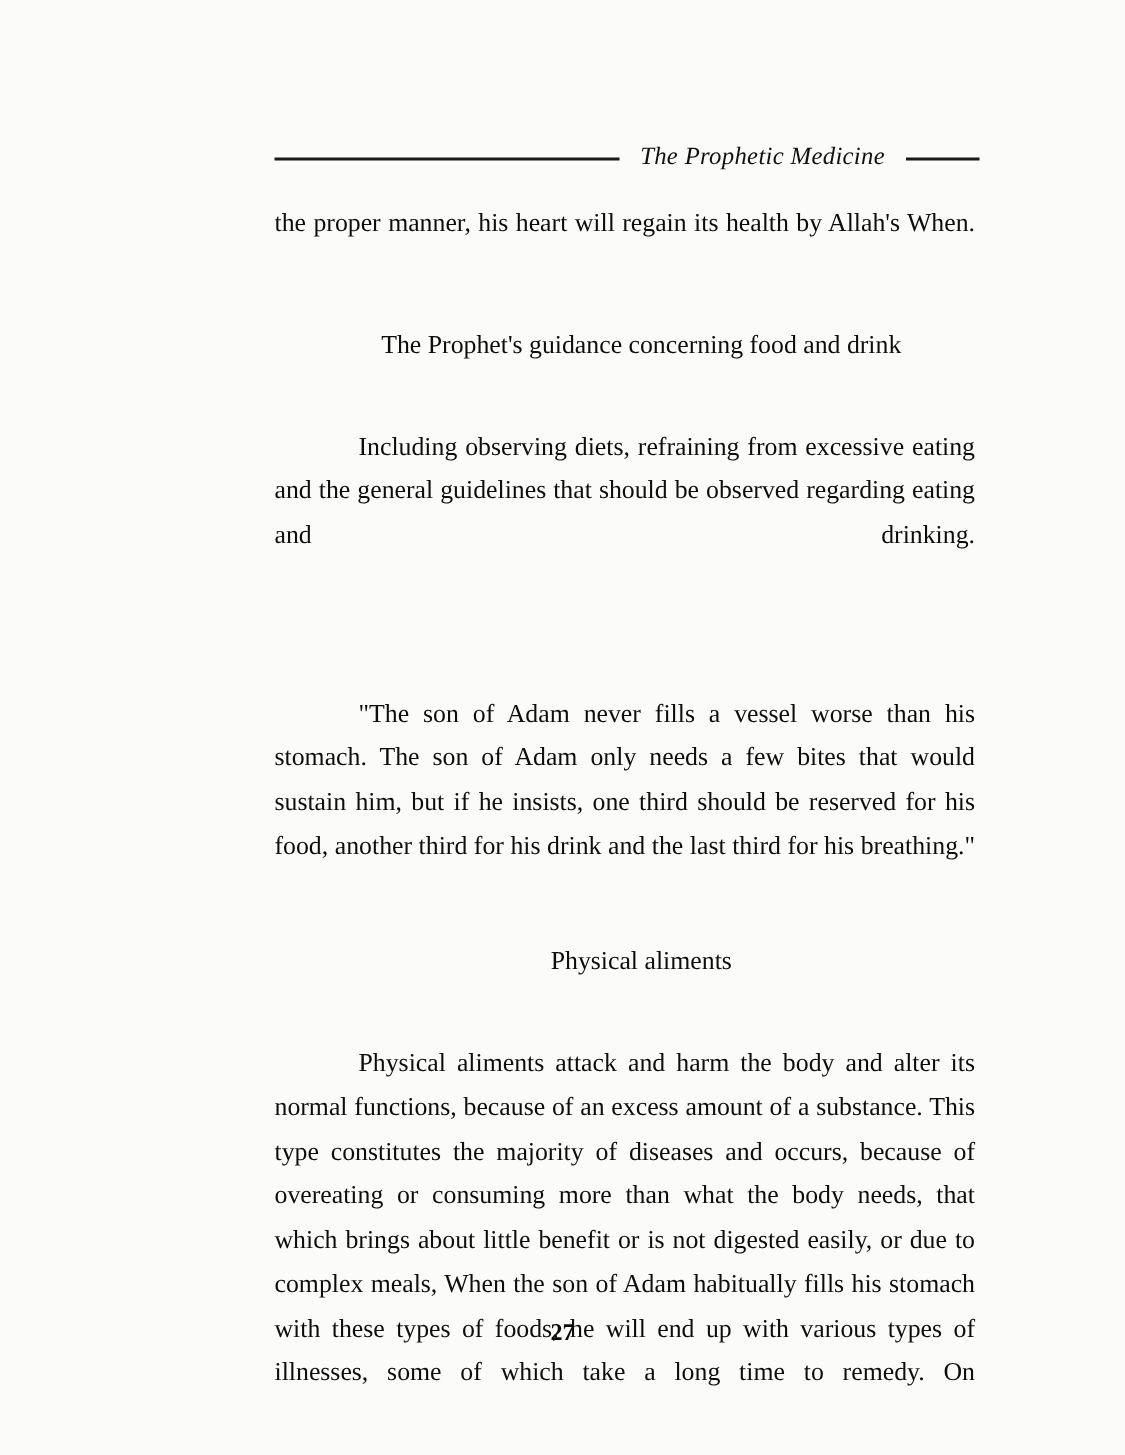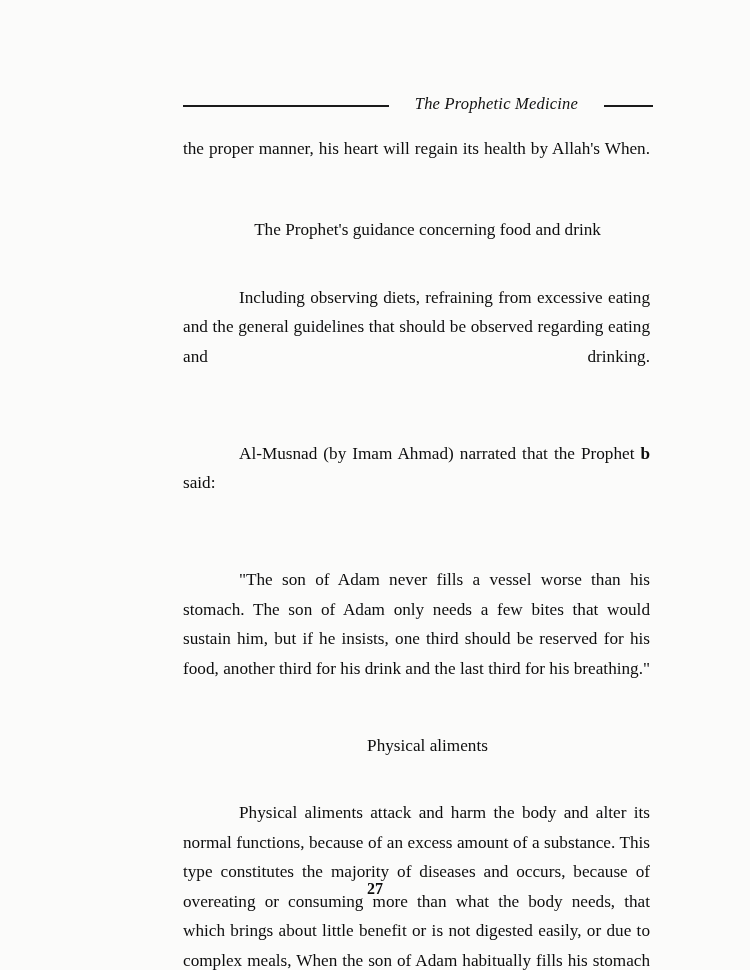--- a/index.html
+++ b/index.html
@@ -25,21 +25,21 @@
   
   .header {
     position: absolute;
     left: 183px;
     top: 90px;
     width: 470px;
     height: 28px;
     display: flex;
     align-items: center;
     justify-content: flex-end;
-    gap: 16px;
+    gap: 4px;
   }
   .rule-long {
     flex: 1 1 auto;
     height: 2px;
     background: #1a1a1a;
     margin-right: 10px;
     margin-top: 3px;
   }
   .header-title {
     flex: 0 0 auto;
@@ -134,21 +134,20 @@
     <div class="gap-md"></div>
 
     <p class="heading">The Prophet's guidance concerning food and drink</p>
 
     <div class="gap-md"></div>
 
     <p class="para indent">Including observing diets, refraining from excessive eating and the general guidelines that should be observed regarding eating and drinking.</p>
 
     <div class="gap-md"></div>
 
-    <p class="para indent"><span>Al-Musnad (by Imam Ahmad) narrated that the Prophet </span><b class="glyph">b</b><span> said:</span></p>
 
     <div class="gap-md"></div>
 
     <p class="para indent">"The son of Adam never fills a vessel worse than his stomach. The son of Adam only needs a few bites that would sustain him, but if he insists, one third should be reserved for his food, another third for his drink and the last third for his breathing."</p>
 
     <div class="gap-sm"></div>
 
     <p class="heading">Physical aliments</p>
 
     <div class="gap-md"></div>

